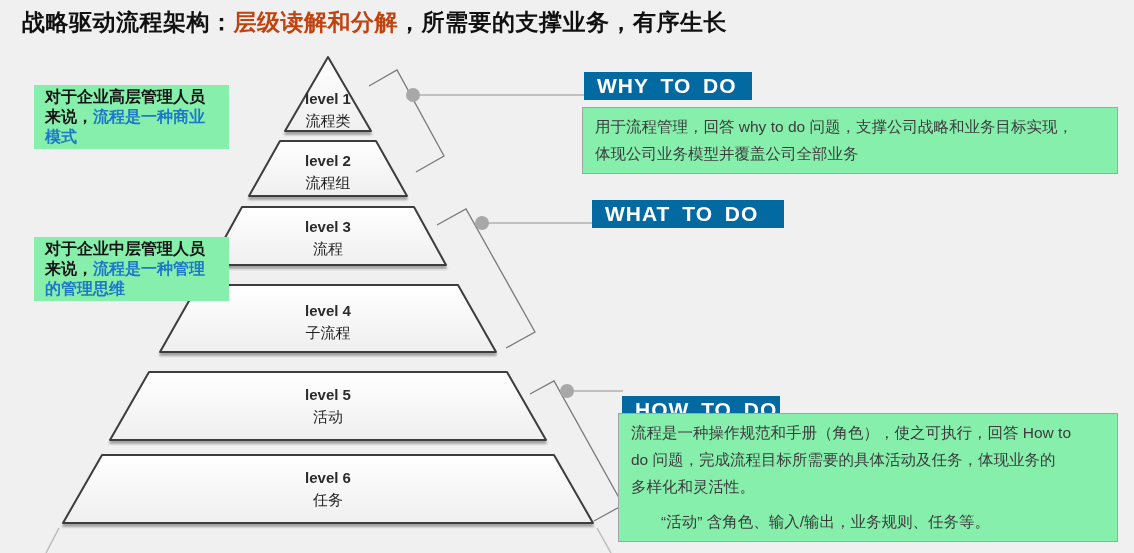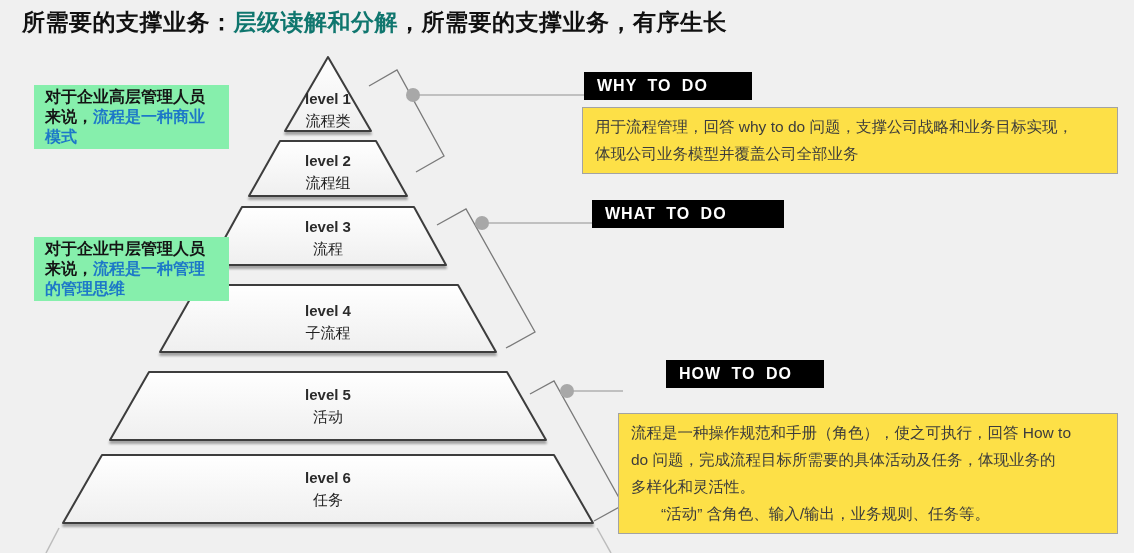--- a/index.html
+++ b/index.html
@@ -9,76 +9,76 @@
     position:relative; width:1134px; height:553px;
     background:#f0f0f0; overflow:hidden;
   }
   .abs { position:absolute; }
 
   
   #page-title {
     left:22px; top:7px; font-size:23px; font-weight:700; color:#111;
     letter-spacing:0.5px; white-space:nowrap;
   }
-  #page-title .hl { color:#0f766e; }
+  #page-title .hl { color:#c2410c; }
 
   
   .anno {
     left:34px; width:195px; background:#86efac;
     padding:2px 11px; font-size:16px; font-weight:700;
     line-height:20px; color:#141414;
   }
   .anno .hl { color:#1d78c8; }
   #anno-1 { top:85px; }
   #anno-2 { top:237px; }
   #anno-3 { top:402px; }
 
   
   .sec-header {
-    height:28px; background:#000000; color:#ffffff;
-    font-size:16px; font-weight:700; letter-spacing:1px; word-spacing:5px;
+    height:28px; background:#0369a1; color:#ffffff;
+    font-size:21px; font-weight:700; letter-spacing:1px; word-spacing:5px;
     display:flex; align-items:center; padding-left:13px; white-space:nowrap;
   }
   #hdr-why  { left:584px; top:72px;  width:168px; }
   #hdr-what { left:592px; top:200px; width:192px; }
-  #hdr-how  { left:622px; top:360px; width:158px;margin-left:44px; }
+  #hdr-how  { left:622px; top:396px; width:158px; }
 
   .sec-body {
-    background:#fde047; border:1px solid #a3a3a3;
+    background:#86efac; border:1px solid #a3a3a3;
     color:#3c3c3c; font-size:15.5px; line-height:27px;
     padding:5px 12px 6px 12px;
   }
   .sec-body .body-text { white-space:pre-line; }
   #body-why  { left:582px; top:107px; width:536px; min-height:61px; }
   #body-what { left:592px; top:234px; width:526px; min-height:116px; }
   #body-how  { left:618px; top:413px; width:500px; min-height:120px; }
   .note { text-indent:30px; white-space:pre-line; }
   .note-blue { color:#1d78c8; }
-  .note-dark { color:#3c3c3c; }
+  .note-dark { color:#3c3c3c;margin-top:8px; }
 
   
   #pyramid-svg { left:0; top:0; }
   .lvl-shape {
     fill:url(#gl); stroke:#3d3d3d; stroke-width:2; stroke-linejoin:round;
     filter:drop-shadow(0px 3px 1.2px rgba(0,0,0,0.32));
   }
   .lvl-en { font:700 15px "Liberation Sans",sans-serif; fill:#2b2b2b; text-anchor:middle; }
   .lvl-cn { font:400 15px "Liberation Sans",sans-serif; fill:#1f1f1f; text-anchor:middle; }
   .bracket { fill:none; stroke:#7a7a7a; stroke-width:1.3px; }
   .conn-line { stroke:#b0b0b0; stroke-width:1.5px; }
   .conn-dot { fill:#a8a8a8; }
   .ghost { stroke:#bcbcbc; stroke-width:1.5px; }
 </style>
 </head>
 <body>
 
 <div id="stage">
 
   <div id="page-title" class="abs">
-    <span>所需要的支撑业务：</span><span class="hl">层级读解和分解</span><span>，所需要的支撑业务，有序生长</span>
+    <span>战略驱动流程架构：</span><span class="hl">层级读解和分解</span><span>，所需要的支撑业务，有序生长</span>
   </div>
 
   <svg id="pyramid-svg" class="abs" width="660" height="553" viewBox="0 0 660 553">
     <defs>
       <linearGradient id="gl" x1="0" y1="0" x2="0" y2="1">
         <stop offset="0" stop-color="#ffffff"></stop>
         <stop offset="1" stop-color="#efefef"></stop>
       </linearGradient>
     </defs>
 

